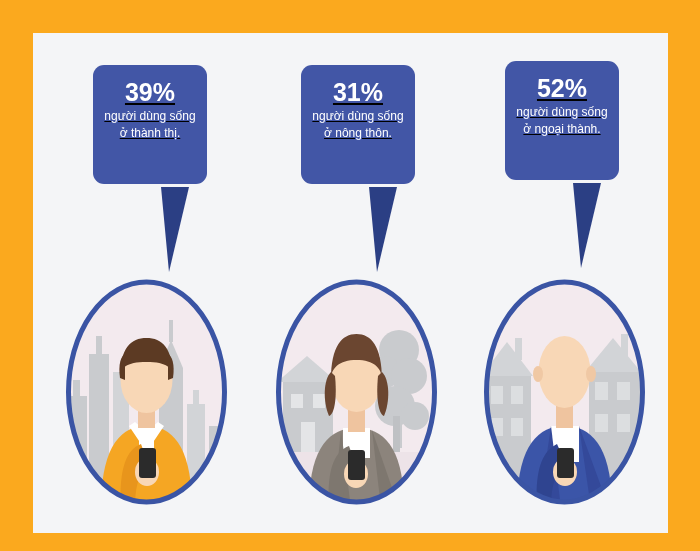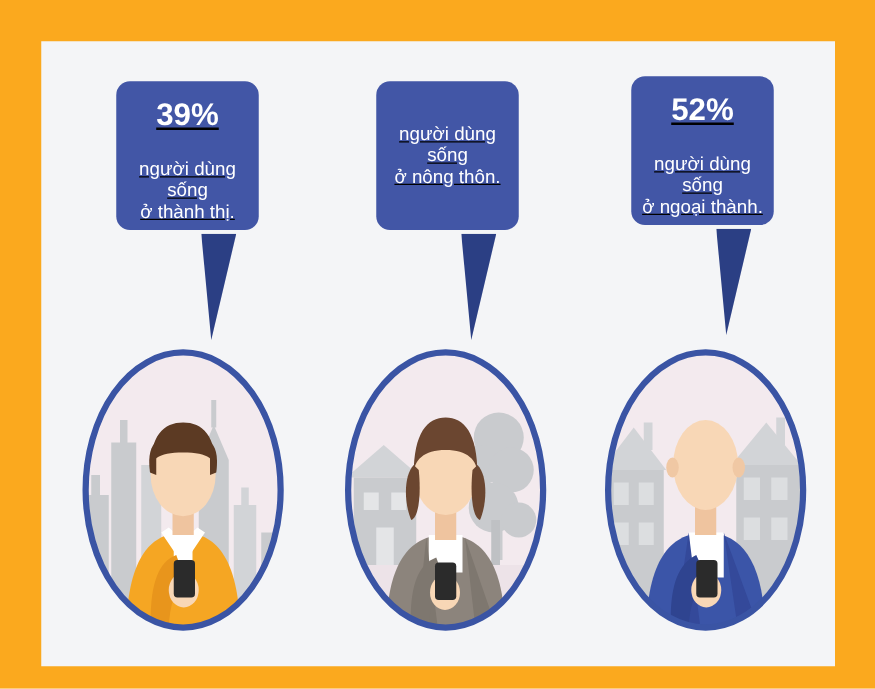--- a/index.html
+++ b/index.html
@@ -52,23 +52,23 @@
   .callout .pct {
     color: #FFFFFF;
     font-size: 25px;
     font-weight: bold;
     line-height: 28px;
     letter-spacing: 0px;
     white-space: nowrap;
   }
   .callout .desc {
     color: #FFFFFF;
-    font-size: 15px;
+    font-size: 12px;
     line-height: 17px;
-    margin-top: 21px;
+    margin-top: 2px;
     white-space: pre-line;
   }
 
   
   .tail {
     position: absolute;
     top: 122px;
     width: 28px;
     height: 85px;
   }
@@ -115,20 +115,21 @@
       </div>
     </div>
 
     <div class="callout c2 nosel">
       <div class="tail">
         <svg width="28" height="85" viewBox="0 0 28 85" xmlns="http://www.w3.org/2000/svg">
           <polygon points="0,0 28,0 8,85" fill="#2B3F84"></polygon>
         </svg>
       </div>
       <div class="bubble">
+        <div class="pct">31%</div>
         <div class="desc">người dùng sống
 ở nông thôn.</div>
       </div>
     </div>
 
     <div class="callout c3 nosel">
       <div class="tail">
         <svg width="28" height="85" viewBox="0 0 28 85" xmlns="http://www.w3.org/2000/svg">
           <polygon points="0,0 28,0 8,85" fill="#2B3F84"></polygon>
         </svg>

